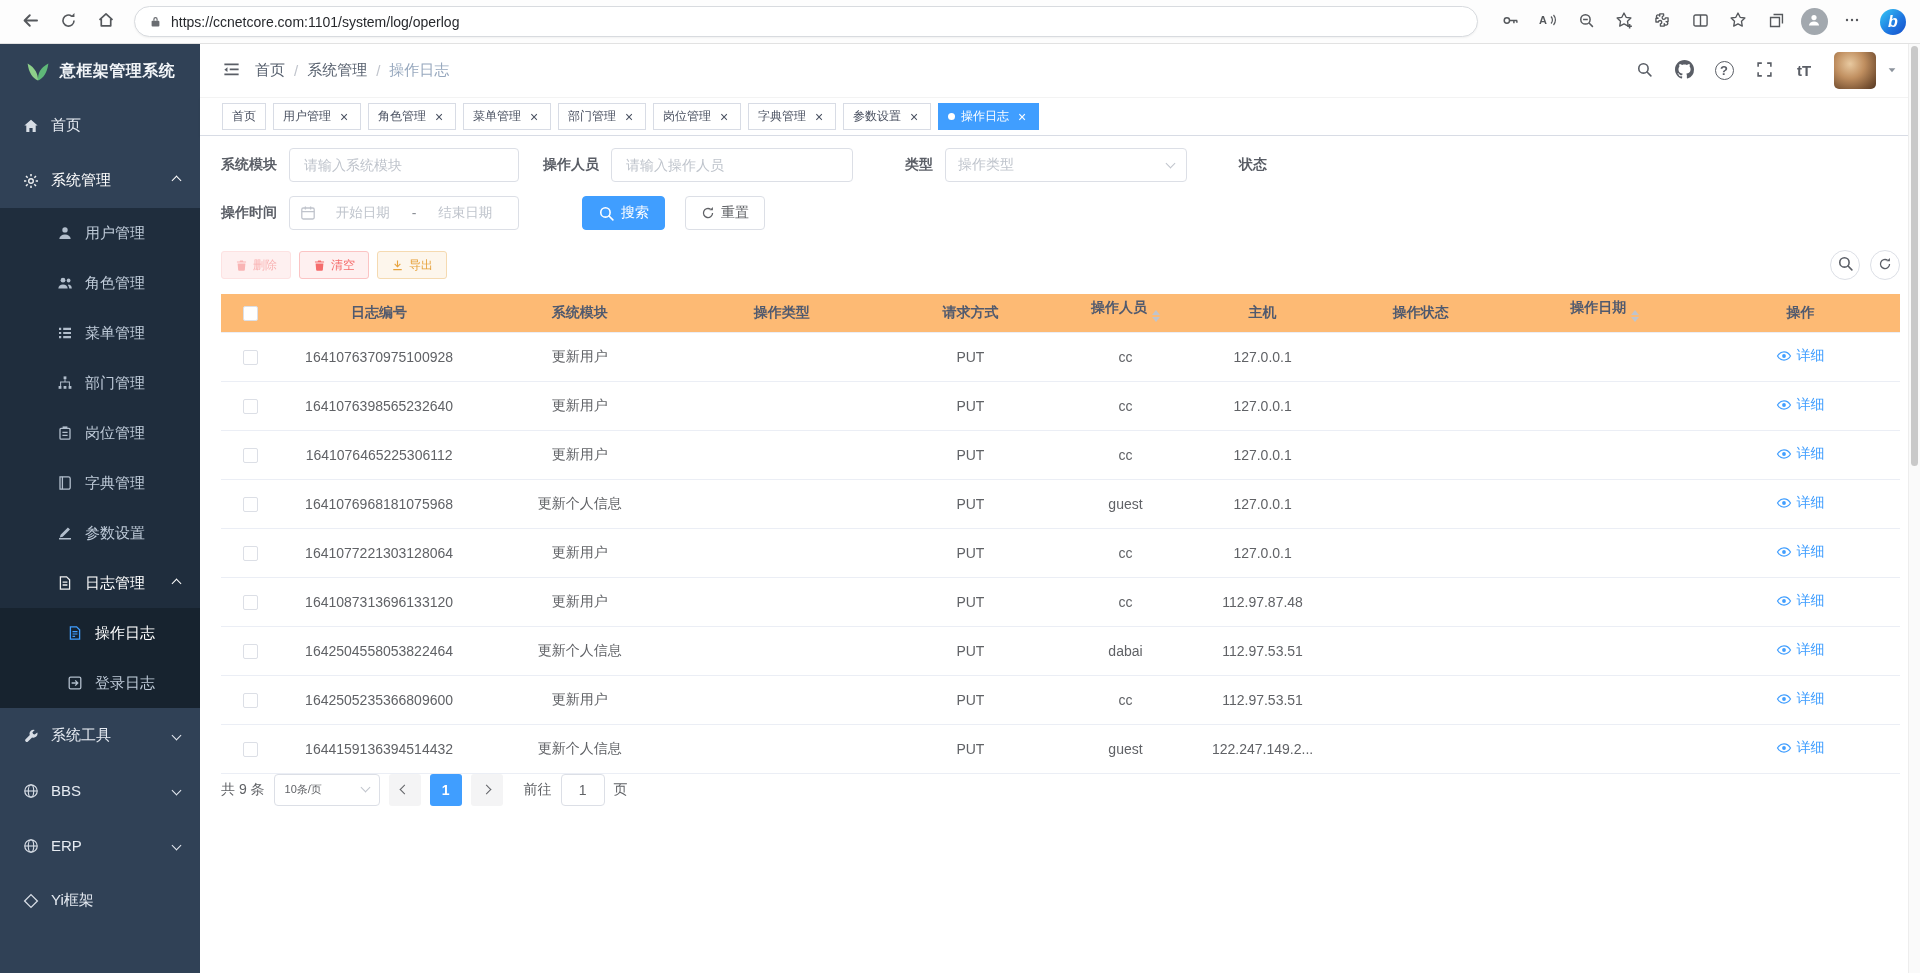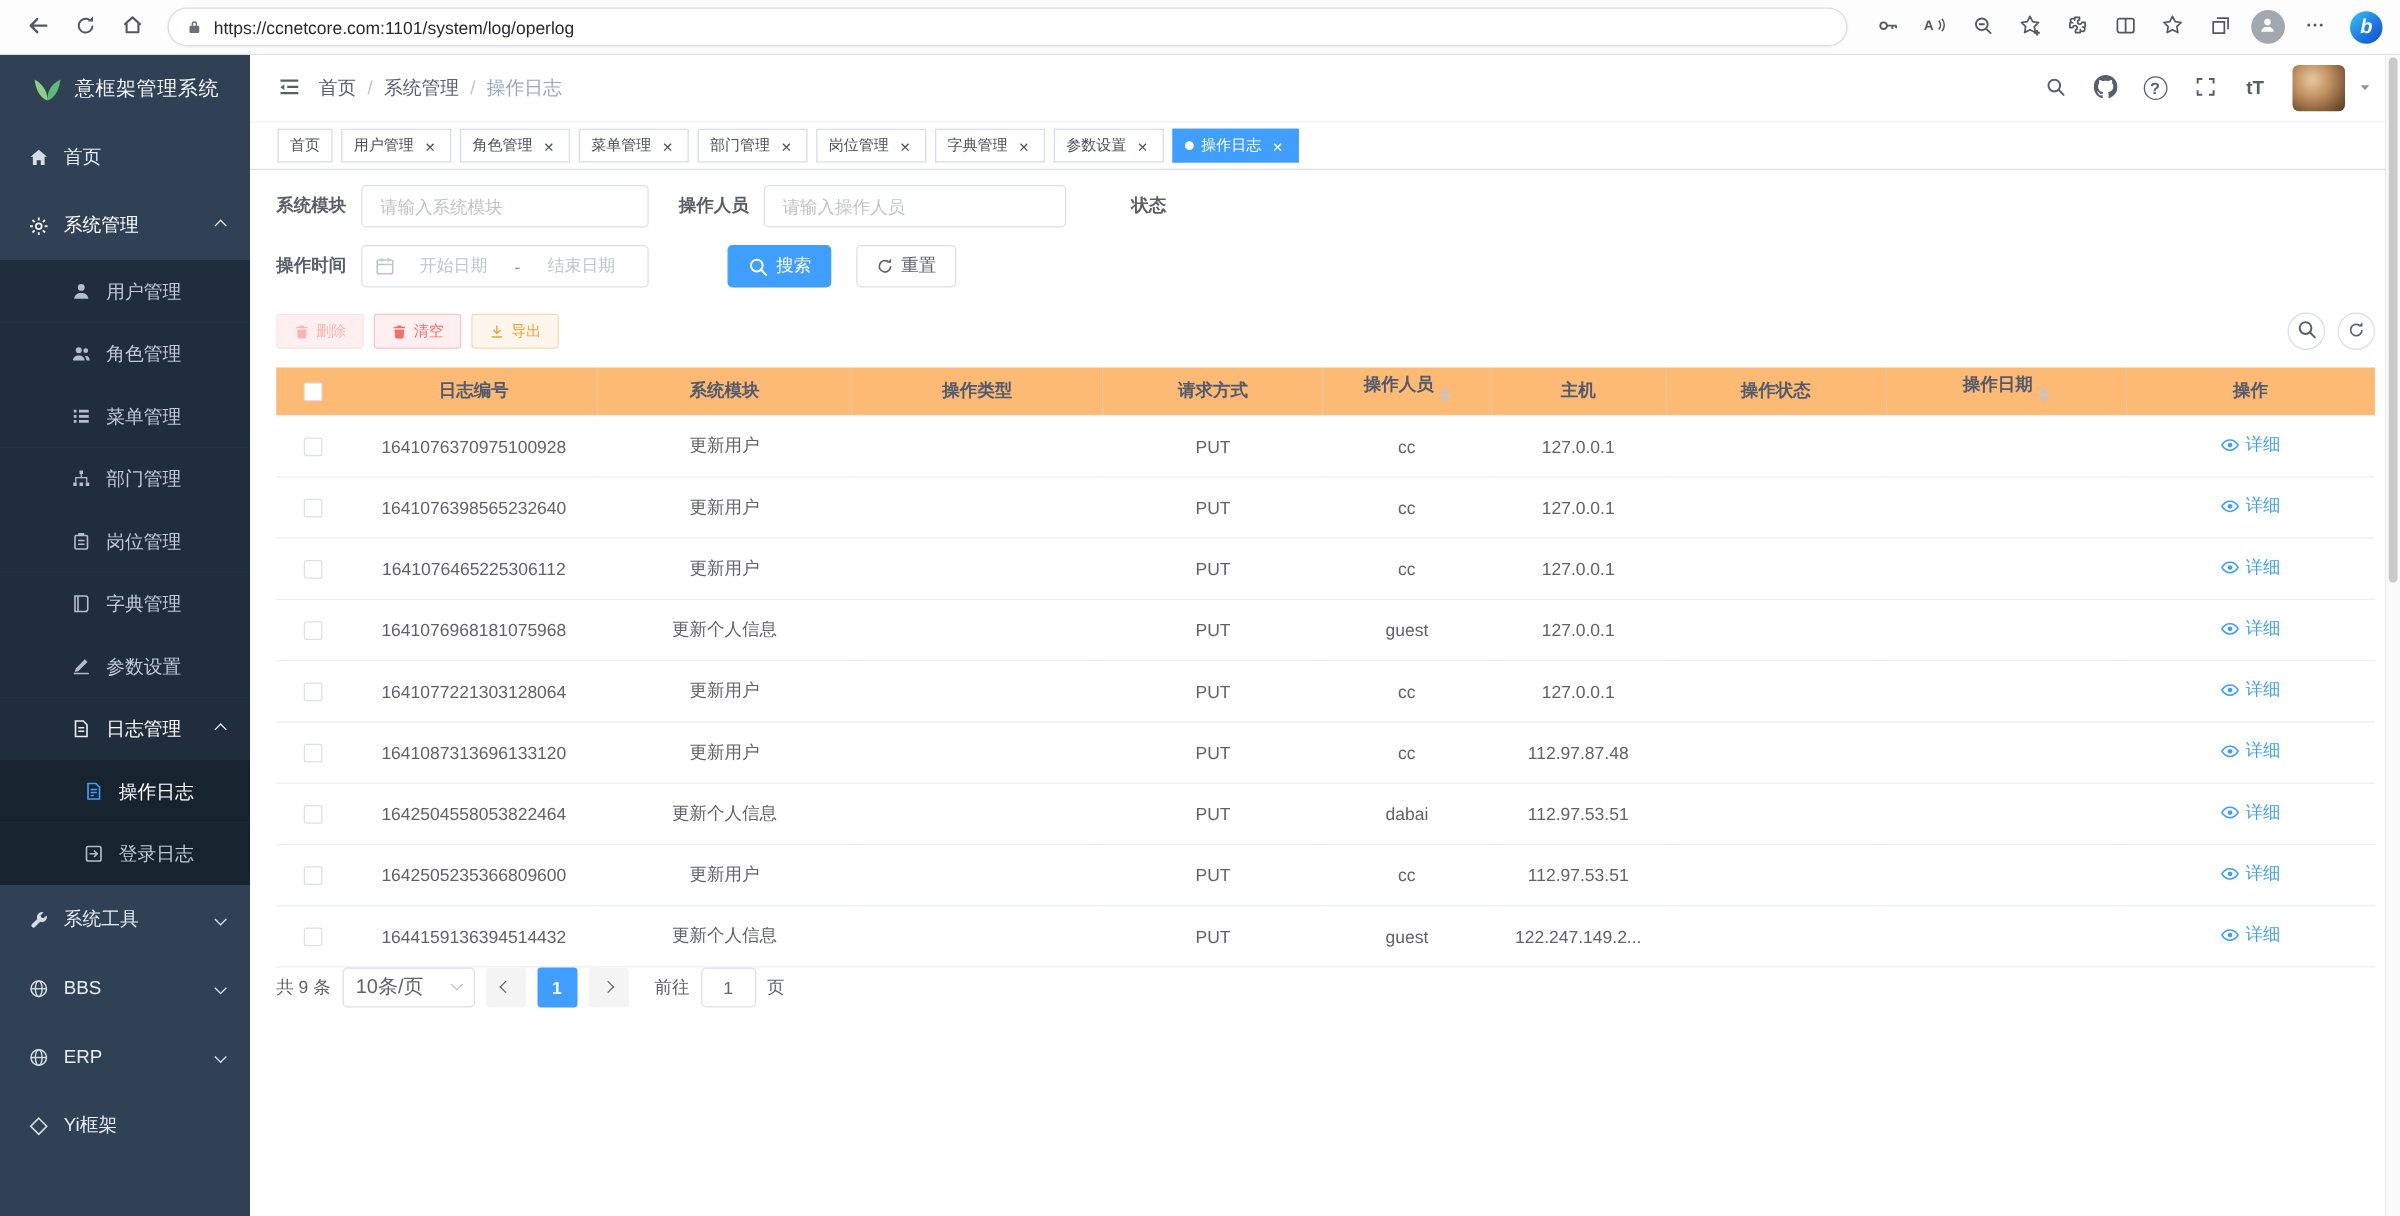--- a/index.html
+++ b/index.html
@@ -16,21 +16,21 @@
 .url-pill .lk{color:#6a6d72;display:flex}
 .url-text{font-size:14px;color:#27292d;white-space:nowrap;overflow:hidden}
 .b-right{display:flex;align-items:center;gap:2px}
 .avatar-edge{width:27px;height:27px;border-radius:50%;background:#a2a8ae;display:flex;align-items:center;justify-content:center;overflow:hidden}
 .bing{width:26px;height:26px;border-radius:50%;background:linear-gradient(135deg,#35c8f5 0%,#1d74e0 60%,#174ec7 100%);color:#fff;display:flex;align-items:center;justify-content:center;font-weight:bold;font-size:16px;font-style:italic;margin-left:6px}
 
 
 .app{display:flex;height:929px;position:relative;background:#fff}
 .sidebar{width:200px;background:#304156;flex:none;overflow:hidden;display:flex;flex-direction:column}
 .logo{height:54px;display:flex;align-items:center;justify-content:center;gap:9px;color:#fff;flex:none}
-.logo-text{font-size:16px;font-weight:400;letter-spacing:.5px;color:#f2f5f8}
+.logo-text{font-size:16px;font-weight:700;letter-spacing:.5px;color:#f2f5f8}
 .menu{flex:1;overflow:hidden}
 .menu-item{display:flex;align-items:center;color:#bfcbd9;font-size:15px;cursor:pointer}
 .menu-item .mi-icon{display:flex;width:18px;justify-content:center;margin-right:11px;opacity:.92}
 .lvl0{height:55px;padding-left:22px;color:#e6ebf2}
 .lvl1{height:50px;padding-left:56px;background:#1f2d3d}
 .lvl2{height:50px;padding-left:66px;background:#17232f}
 .menu-item.open{color:#fff}
 .menu-item.active{color:#fff}
 .menu-item.active .mi-icon{color:#409eff;opacity:1}
 .mi-arrow{margin-left:auto;margin-right:20px;display:flex}
@@ -101,21 +101,21 @@
 .checkbox{display:inline-block;width:15px;height:15px;border:1px solid #dcdfe6;border-radius:2px;background:#fff;vertical-align:middle;cursor:pointer}
 .sort-carets{display:inline-flex;flex-direction:column;margin-left:5px;vertical-align:-3px}
 .sc-up{width:0;height:0;border:4px solid transparent;border-bottom:5px solid #c0c4cc;margin-bottom:2px}
 .sc-down{width:0;height:0;border:4px solid transparent;border-top:5px solid #c0c4cc}
 .detail-link{color:#409eff;display:inline-flex;align-items:center;gap:4px;cursor:pointer;text-decoration:none}
 .detail-link .dl-icon{display:inline-flex}
 
 
 .pagination{display:flex;align-items:center;justify-content:flex-start;gap:9px;font-size:14px;color:#606266;padding-right:2px}
 .pg-size{width:106px;height:32px;border:1px solid #dcdfe6;border-radius:4px;display:flex;align-items:center;padding:0 10px;cursor:pointer;background:#fff}
-.pg-size .pg-size-txt{flex:1;font-size:16px}
+.pg-size .pg-size-txt{flex:1;font-size:11px}
 .pg-size .sel-caret{color:#c0c4cc;display:flex;margin-top:-4px}
 .pg-btn{min-width:32px;height:32px;border-radius:3px;background:#f4f4f5;color:#606266;display:flex;align-items:center;justify-content:center;font-size:14px}
 .pg-btn .chev{width:7px;height:7px;border-width:1.5px}
 .pg-current{background:#409eff;color:#fff;font-weight:700}
 .pg-goto-label{margin-left:12px}
 .pg-input{width:44px;height:32px;border:1px solid #dcdfe6;border-radius:4px;text-align:center;font-size:14px;color:#606266}
 
 
 .page-scrollbar{position:absolute;right:0;top:0;bottom:0;width:12px;background:#fafafa;border-left:1px solid #ededed}
 .page-scrollbar .thumb{position:absolute;left:2px;right:2px;top:2px;height:420px;background:#c9c9c9;border-radius:4px}
@@ -486,20 +486,29 @@
           <div class="frow">
             <div class="fitem">
               <label class="flabel">系统模块</label>
               <input class="finput w230" placeholder="请输入系统模块" style="">
             </div>
             <div class="fitem">
               <label class="flabel">操作人员</label>
               <input class="finput w242" placeholder="请输入操作人员" style="">
             </div>
             <div class="fitem">
+              <label class="flabel">类型</label>
+              <div class="fselect w242">
+                <span class="ph">操作类型</span>
+                <span class="sel-caret">
+                    <i class="chev down"></i>
+                  </span>
+              </div>
+            </div>
+            <div class="fitem">
               <label class="flabel">状态</label>
             </div>
           </div>
           <div class="frow">
             <div class="fitem">
               <label class="flabel">操作时间</label>
               <div class="fdate w230">
                 <span class="cal">
                     <svg width="16" height="16" viewBox="0 0 16 16">
                       <rect x="1.8" y="3" width="12.4" height="11" rx="1.4" fill="none" stroke="currentColor" stroke-width="1.3"></rect>

